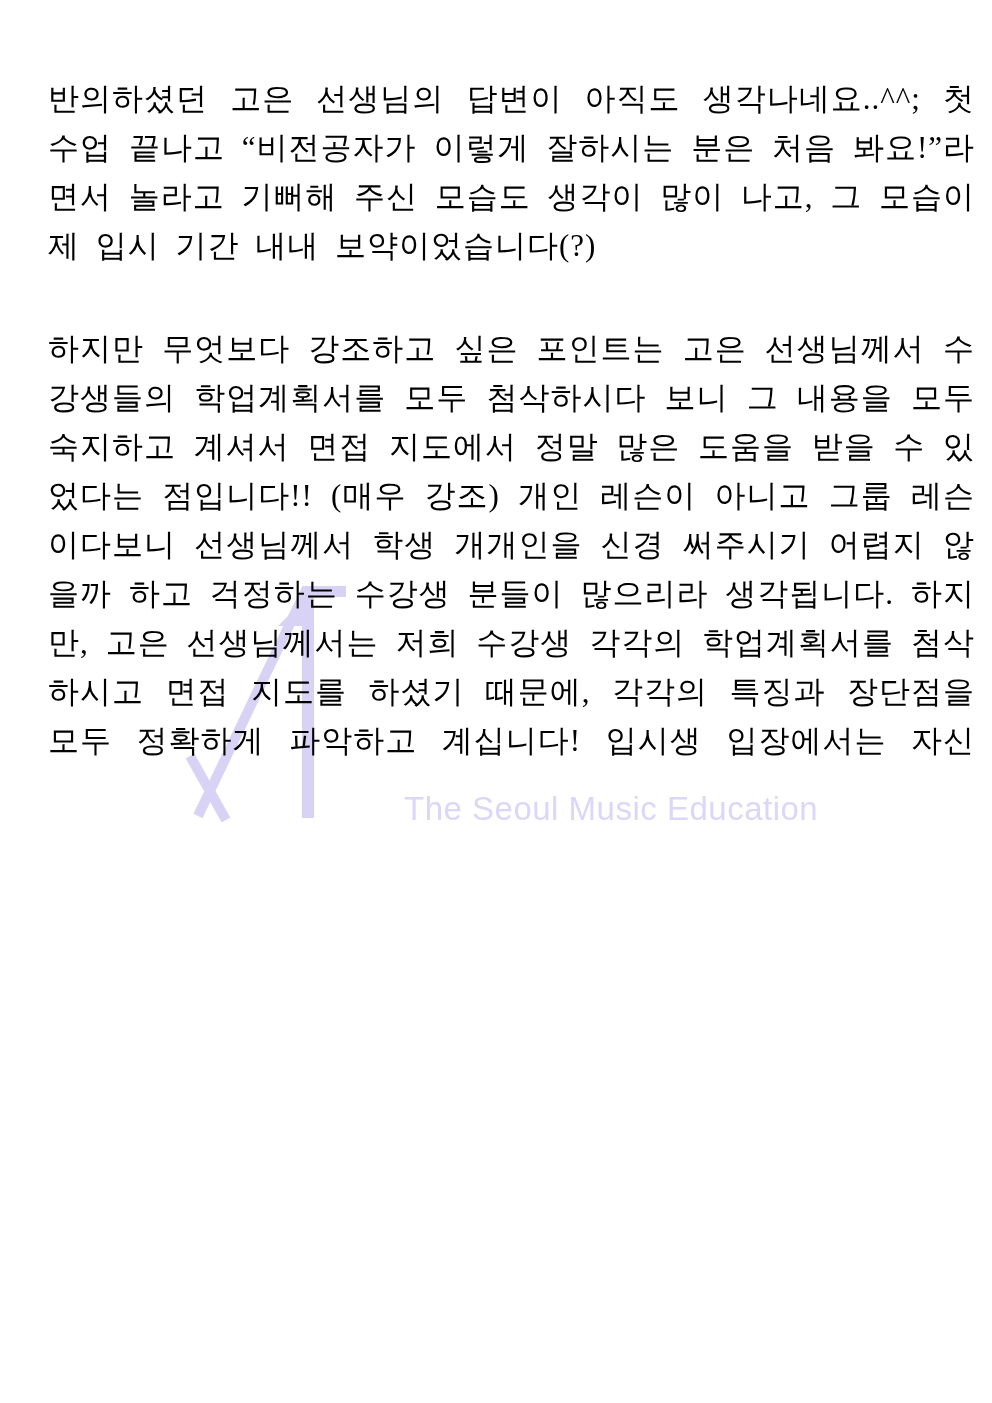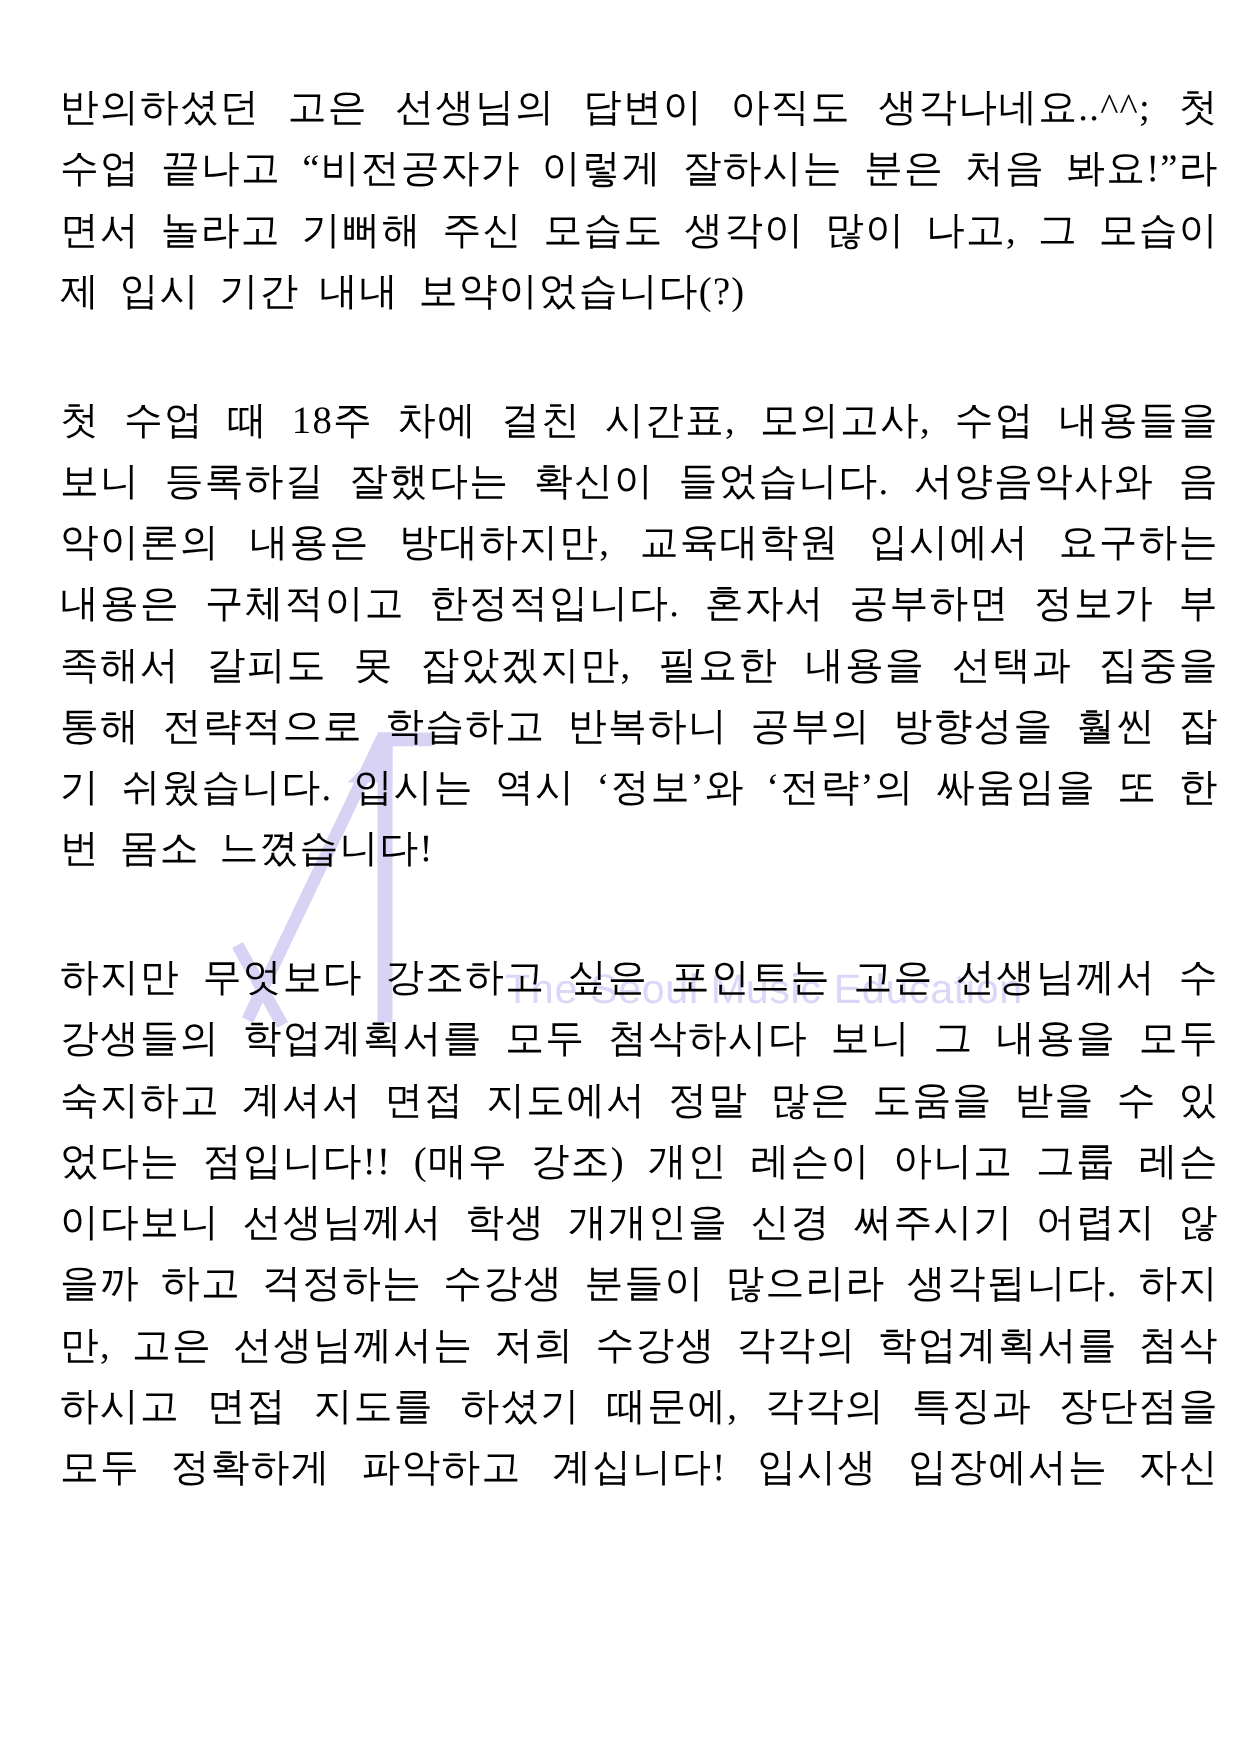--- a/index.html
+++ b/index.html
@@ -21,41 +21,41 @@
   .wm-kr {
     position: absolute; left: 336px; top: 696px;
     font-family: "Liberation Sans", "DejaVu Sans", sans-serif;
     font-weight: bold;
     font-size: 52px;
     letter-spacing: -1px;
     color: #d9d9d9;
     white-space: nowrap;
   }
   .wm-en {
-    position: absolute; left: 404px; top: 772px;
+    position: absolute; left: 404px; top: 790px;
     font-family: "Liberation Sans", "DejaVu Sans", sans-serif;
     font-size: 33px;
     letter-spacing: 0.5px;
     color: #dcd6f8;
     white-space: nowrap;
   }
 
   
   .content {
     position: absolute; left: 48px; top: 58px;
     width: 927px;
     z-index: 1;
     color: #000000;
     font-size: 31px;
     line-height: 49px;
     letter-spacing: 1px;
     word-spacing: 7px;
     text-align: justify;
   }
-  .content p { margin: 3px 0 54px 0; }
+  .content p { margin: 16px 0 54px 0; }
   .content p:last-child { margin-bottom: 0; }
   
   .content p.justify-last { text-align-last: justify; }
 </style>
 </head>
 <body>
 
 <div class="page">
 
   <div class="watermark">
@@ -64,17 +64,16 @@
       <line x1="4" y1="182" x2="40" y2="246" stroke="#d8d3f5" stroke-width="10"></line>
       <rect x="116" y="12" width="12" height="232" fill="#d8d3f5"></rect>
       <rect x="116" y="12" width="44" height="11" fill="#d8d3f5"></rect>
       <polygon points="92,52 128,16 128,52" fill="#d8d3f5"></polygon>
     </svg>
     <div class="wm-en">The Seoul Music Education</div>
   </div>
 
   <div class="content">
     <p>반의하셨던 고은 선생님의 답변이 아직도 생각나네요..^^; 첫 수업 끝나고 “비전공자가 이렇게 잘하시는 분은 처음 봐요!”라면서 놀라고 기뻐해 주신 모습도 생각이 많이 나고, 그 모습이 제 입시 기간 내내 보약이었습니다(?)</p>
-    <p>첫 수업 때 18주 차에 걸친 시간표, 모의고사, 수업 내용들을 보니 등록하길 잘했다는 확신이 들었습니다. 서양음악사와 음악이론의 내용은 방대하지만, 교육대학원 입시에서 요구하는 내용은 구체적이고 한정적입니다. 혼자서 공부하면 정보가 부족해서 갈피도 못 잡았겠지만, 필요한 내용을 선택과 집중을 통해 전략적으로 학습하고 반복하니 공부의 방향성을 훨씬 잡기 쉬웠습니다. 입시는 역시 ‘정보’와 ‘전략’의 싸움임을 또 한 번 몸소 느꼈습니다!</p>
     <p class="justify-last">하지만 무엇보다 강조하고 싶은 포인트는 고은 선생님께서 수강생들의 학업계획서를 모두 첨삭하시다 보니 그 내용을 모두 숙지하고 계셔서 면접 지도에서 정말 많은 도움을 받을 수 있었다는 점입니다!! (매우 강조) 개인 레슨이 아니고 그룹 레슨이다보니 선생님께서 학생 개개인을 신경 써주시기 어렵지 않을까 하고 걱정하는 수강생 분들이 많으리라 생각됩니다. 하지만, 고은 선생님께서는 저희 수강생 각각의 학업계획서를 첨삭하시고 면접 지도를 하셨기 때문에, 각각의 특징과 장단점을 모두 정확하게 파악하고 계십니다! 입시생 입장에서는 자신</p>
   </div>
 
 </div>
 
 </body></html>

